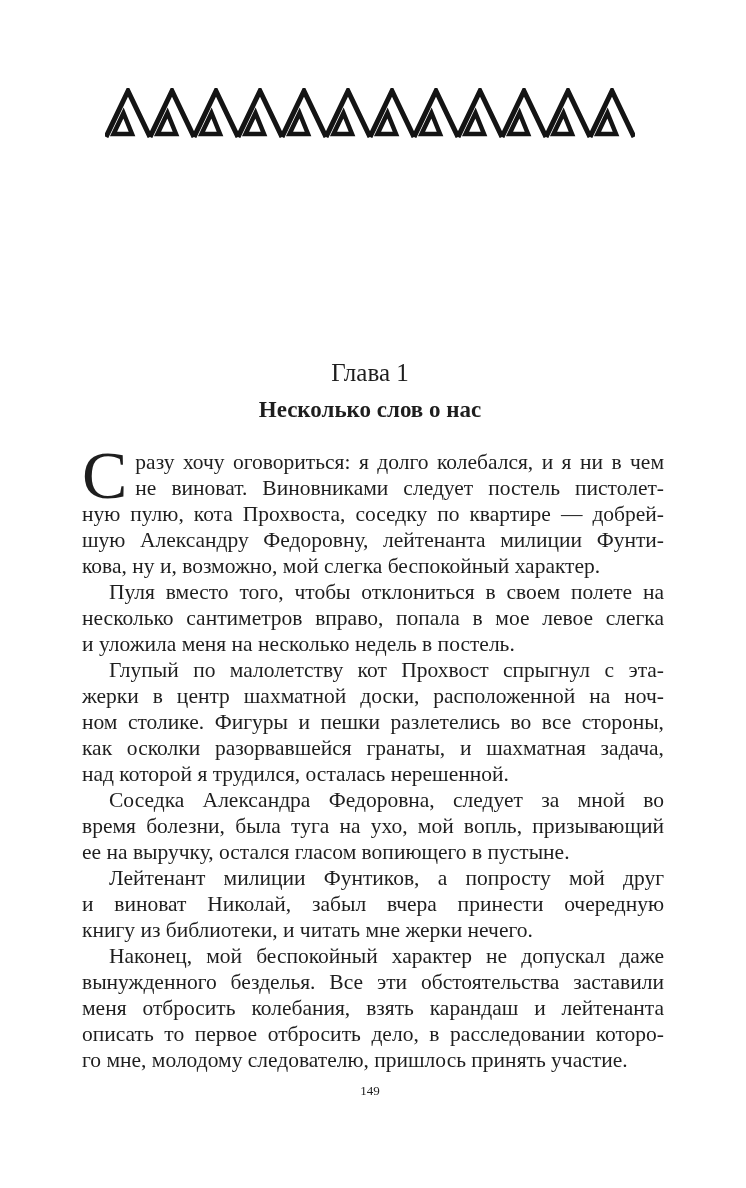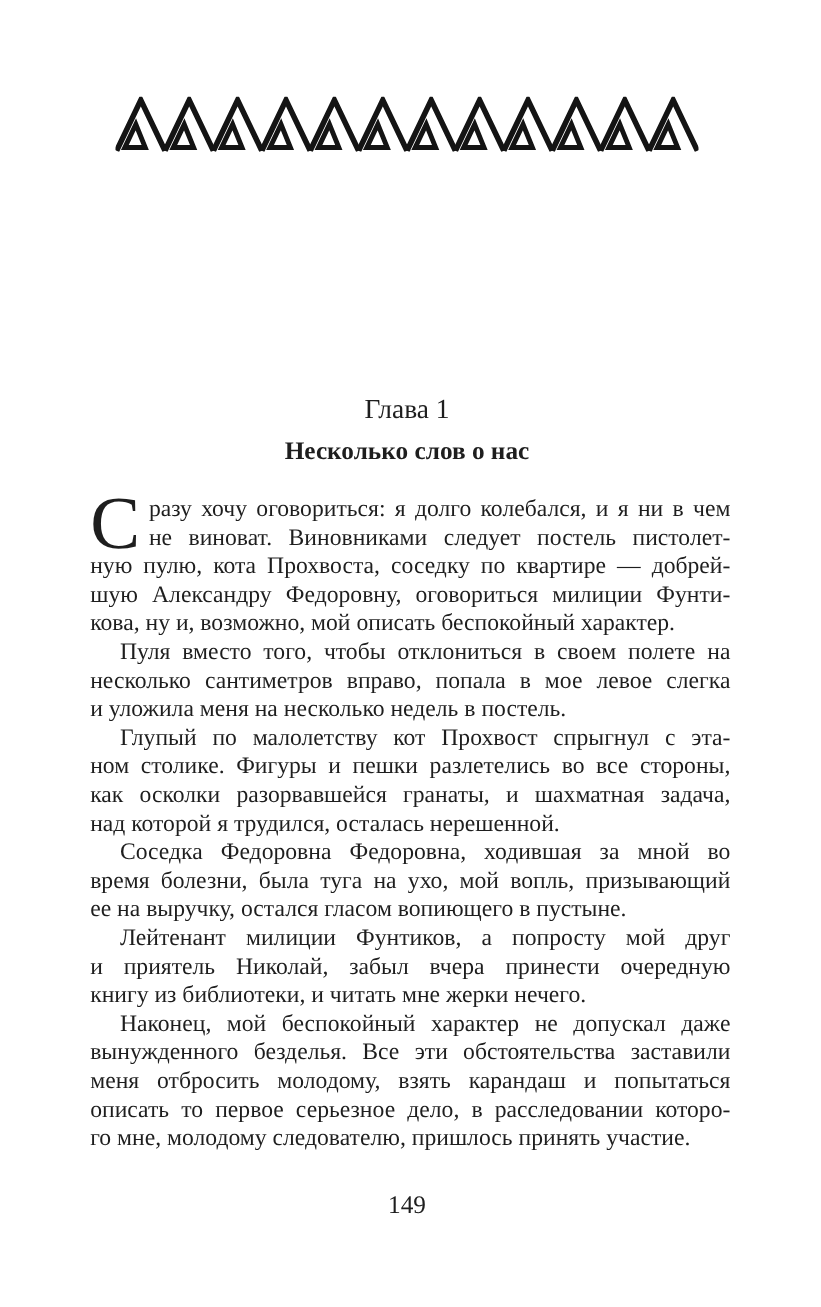--- a/index.html
+++ b/index.html
@@ -70,21 +70,21 @@
     padding: 2px 8px 0 0;
   }
 
   
   .page-number {
     position: absolute;
     top: 1083px;
     left: 0;
     right: 0;
     text-align: center;
-    font-size: 23px;
+    font-size: 13px;
   }
 </style>
 </head>
 <body>
 
 <div class="page">
 
   <div class="ornament">
     <svg width="46" height="50" viewBox="0 0 46 50" xmlns="http://www.w3.org/2000/svg">
       <path d="M1 49 L23 3 L45 49" fill="none" stroke="#141414" stroke-width="5" stroke-linejoin="miter"></path>
@@ -140,48 +140,49 @@
     <div class="chapter-label">Глава 1</div>
     <div class="chapter-title">Несколько слов о нас</div>
   </div>
 
   <div class="body-text">
     <div class="para">
       <span class="dropcap">С</span>
     <div class="line">разу хочу оговориться: я долго колебался, и я ни в чем</div>
         <div class="line">не виноват. Виновниками следует постель пистолет-</div>
         <div class="line">ную пулю, кота Прохвоста, соседку по квартире — добрей-</div>
-        <div class="line">шую Александру Федоровну, оговориться милиции Фунти-</div>
-        <div class="line">кова, ну и, возможно, мой описать беспокойный характер.</div>
+        <div class="line">шую Александру Федоровну, лейтенанта милиции Фунти-</div>
+        <div class="line">кова, ну и, возможно, мой слегка беспокойный характер.</div>
       </div>
     <div class="para indent">
         <div class="line">Пуля вместо того, чтобы отклониться в своем полете на</div>
         <div class="line">несколько сантиметров вправо, попала в мое левое слегка</div>
         <div class="line">и уложила меня на несколько недель в постель.</div>
       </div>
     <div class="para indent">
         <div class="line">Глупый по малолетству кот Прохвост спрыгнул с эта-</div>
+        <div class="line">жерки в центр шахматной доски, расположенной на ноч-</div>
         <div class="line">ном столике. Фигуры и пешки разлетелись во все стороны,</div>
         <div class="line">как осколки разорвавшейся гранаты, и шахматная задача,</div>
         <div class="line">над которой я трудился, осталась нерешенной.</div>
       </div>
     <div class="para indent">
-        <div class="line">Соседка Федоровна Федоровна, ходившая за мной во</div>
+        <div class="line">Соседка Александра Федоровна, следует за мной во</div>
         <div class="line">время болезни, была туга на ухо, мой вопль, призывающий</div>
         <div class="line">ее на выручку, остался гласом вопиющего в пустыне.</div>
       </div>
     <div class="para indent">
         <div class="line">Лейтенант милиции Фунтиков, а попросту мой друг</div>
-        <div class="line">и приятель Николай, забыл вчера принести очередную</div>
+        <div class="line">и виноват Николай, забыл вчера принести очередную</div>
         <div class="line">книгу из библиотеки, и читать мне жерки нечего.</div>
       </div>
     <div class="para indent">
         <div class="line">Наконец, мой беспокойный характер не допускал даже</div>
         <div class="line">вынужденного безделья. Все эти обстоятельства заставили</div>
-        <div class="line">меня отбросить молодому, взять карандаш и попытаться</div>
-        <div class="line">описать то первое серьезное дело, в расследовании которо-</div>
+        <div class="line">меня отбросить колебания, взять карандаш и лейтенанта</div>
+        <div class="line">описать то первое отбросить дело, в расследовании которо-</div>
         <div class="line">го мне, молодому следователю, пришлось принять участие.</div>
       </div>
   </div>
 
   <div class="page-number">149</div>
 
 </div>
 
 </body></html>

